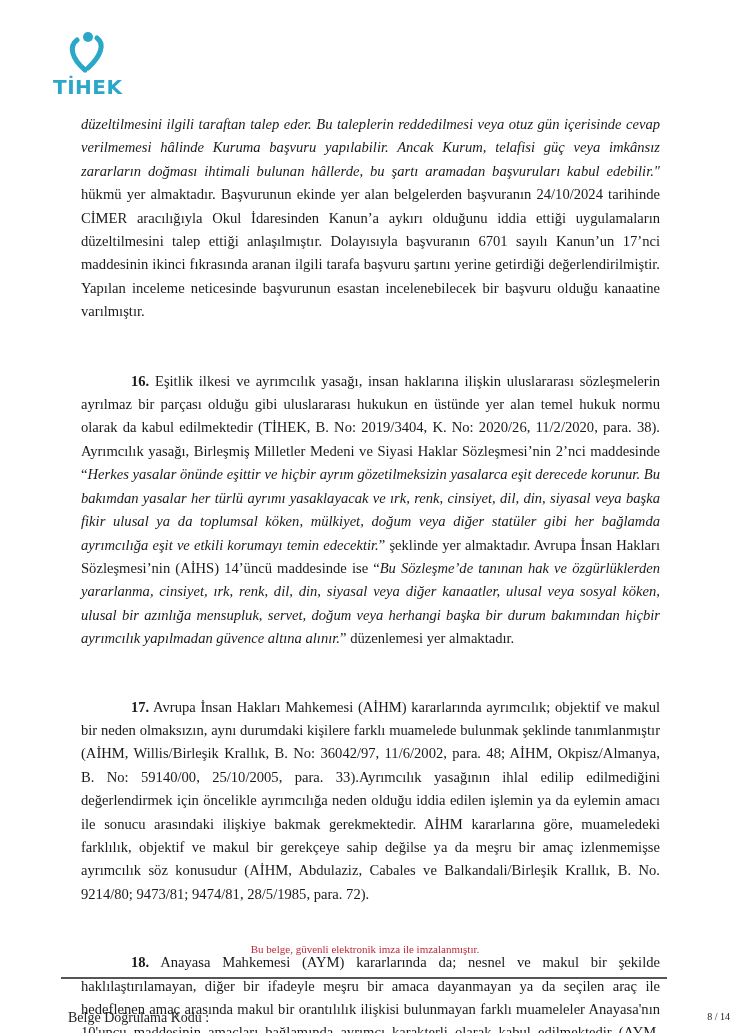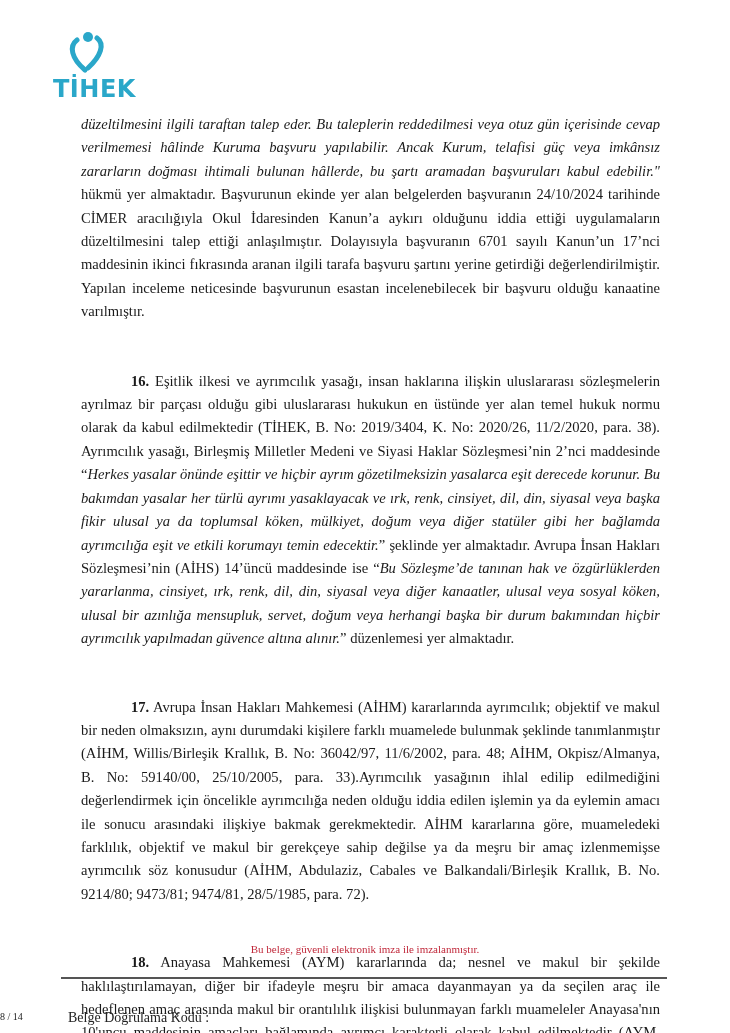--- a/index.html
+++ b/index.html
@@ -1,32 +1,32 @@
 <!DOCTYPE html>
 <html><head>
 <meta charset="utf-8">
 <style>
   html, body { margin: 0; padding: 0; background: #ffffff; }
   body { width: 730px; height: 1033px; position: relative; overflow: hidden;
          font-family: "Liberation Serif", "DejaVu Serif", serif; color: #1a1a1a; }
   .logo { position: absolute; left: 53px; top: 30px; width: 70px; height: 72px; }
   .logo svg { display: block; margin-left: 10px; }
   .logo-text { position: absolute; left: 0; top: 47px; font-family: "DejaVu Sans", "Liberation Sans", sans-serif;
-               font-weight: bold; font-size: 24px; letter-spacing: 0.5px; color: #2aa7c9; line-height: 1; }
+               font-weight: bold; font-size: 20px; letter-spacing: 0.5px; color: #2aa7c9; line-height: 1; }
   .content { position: absolute; left: 67px; top: 99px; width: 607px; font-size: 14.6px; line-height: 23.4px; }
   .p { margin: 14px; text-align: justify; text-align-last: left; }
   .p .ind { display: inline-block; width: 50px; }
   .gap { height: 18px; }
   .gap2 { height: 17px; }
   i { font-style: italic; }
   b { font-weight: bold; }
   .rule { position: absolute; left: 61px; top: 977px; width: 606px; height: 2px; background: #555; }
   .sig { position: absolute; left: 0; width: 730px; top: 943px; text-align: center; font-size: 11px; color: #c0283a; }
   .code { position: absolute; left: 68px; top: 1010px; font-size: 14px; color: #222; }
-  .page { position: absolute; left: 0; width: 730px; top: 1011px; text-align: left; font-size: 10px; color: #222; }
+  .page { position: absolute; left: 0; width: 730px; top: 1011px; text-align: right; font-size: 10px; color: #222; }
 </style>
 </head>
 <body>
 
 <div class="logo">
   <svg width="46" height="46" viewBox="0 0 46 46">
     <circle cx="25" cy="7" r="5" fill="#2aa7c9"></circle>
     <path d="M14 10 C6 16, 8 28, 22 40" fill="none" stroke="#2aa7c9" stroke-width="5" stroke-linecap="round"></path>
     <path d="M34 8 C42 14, 38 26, 25 38" fill="none" stroke="#2aa7c9" stroke-width="5" stroke-linecap="round"></path>
   </svg>

